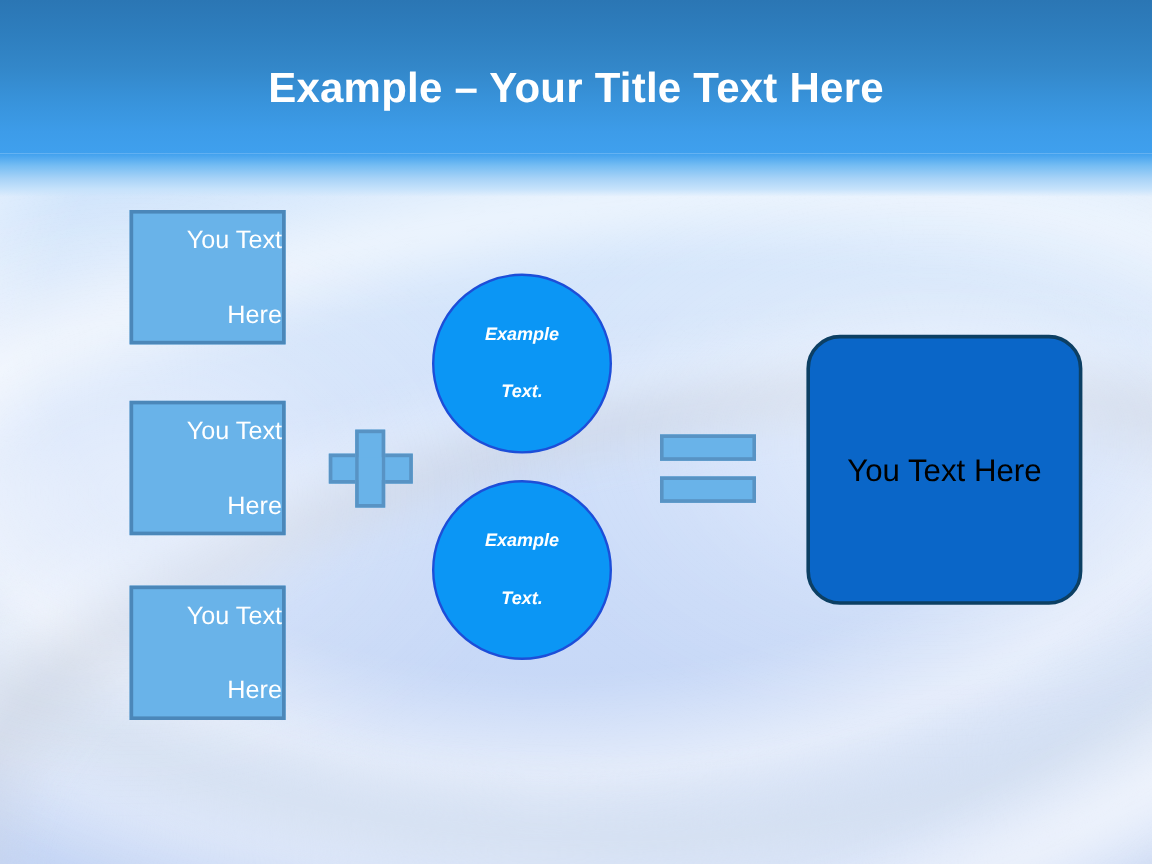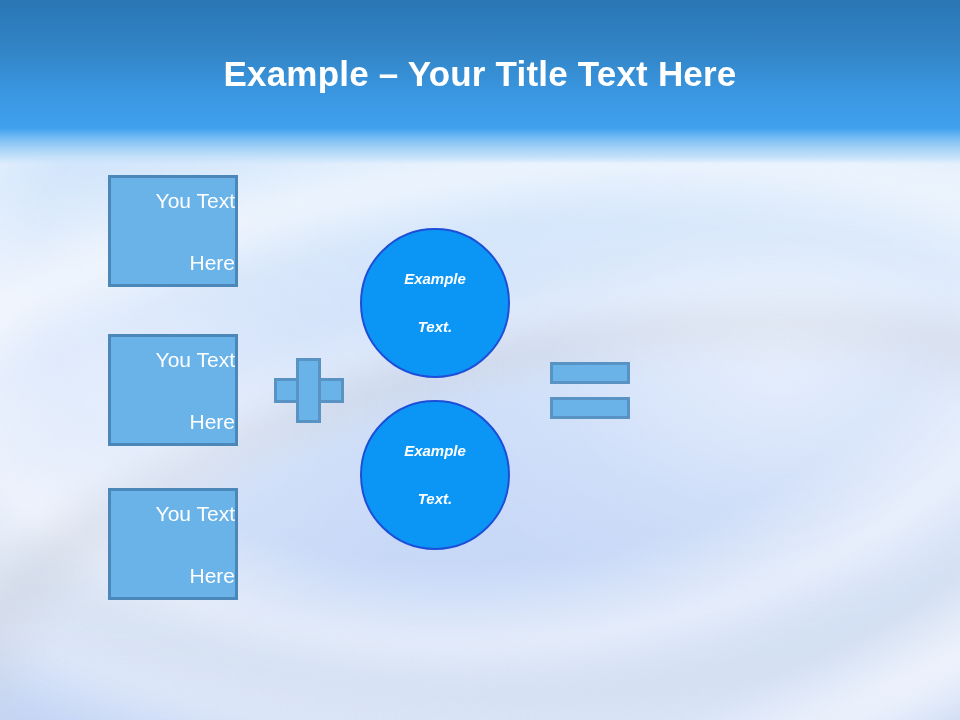--- a/index.html
+++ b/index.html
@@ -320,14 +320,17 @@
   </div>
   <div class="circle circle-2">
     <span><span>Example</span><br><span>Text.</span></span>
   </div>
 
   <div class="equals">
     <div class="eq-bar eq-bar-top"></div>
     <div class="eq-bar eq-bar-bottom"></div>
   </div>
 
+  <div class="result">
+    <span>You Text Here</span>
+  </div>
 
 </div>
 
 </body></html>

